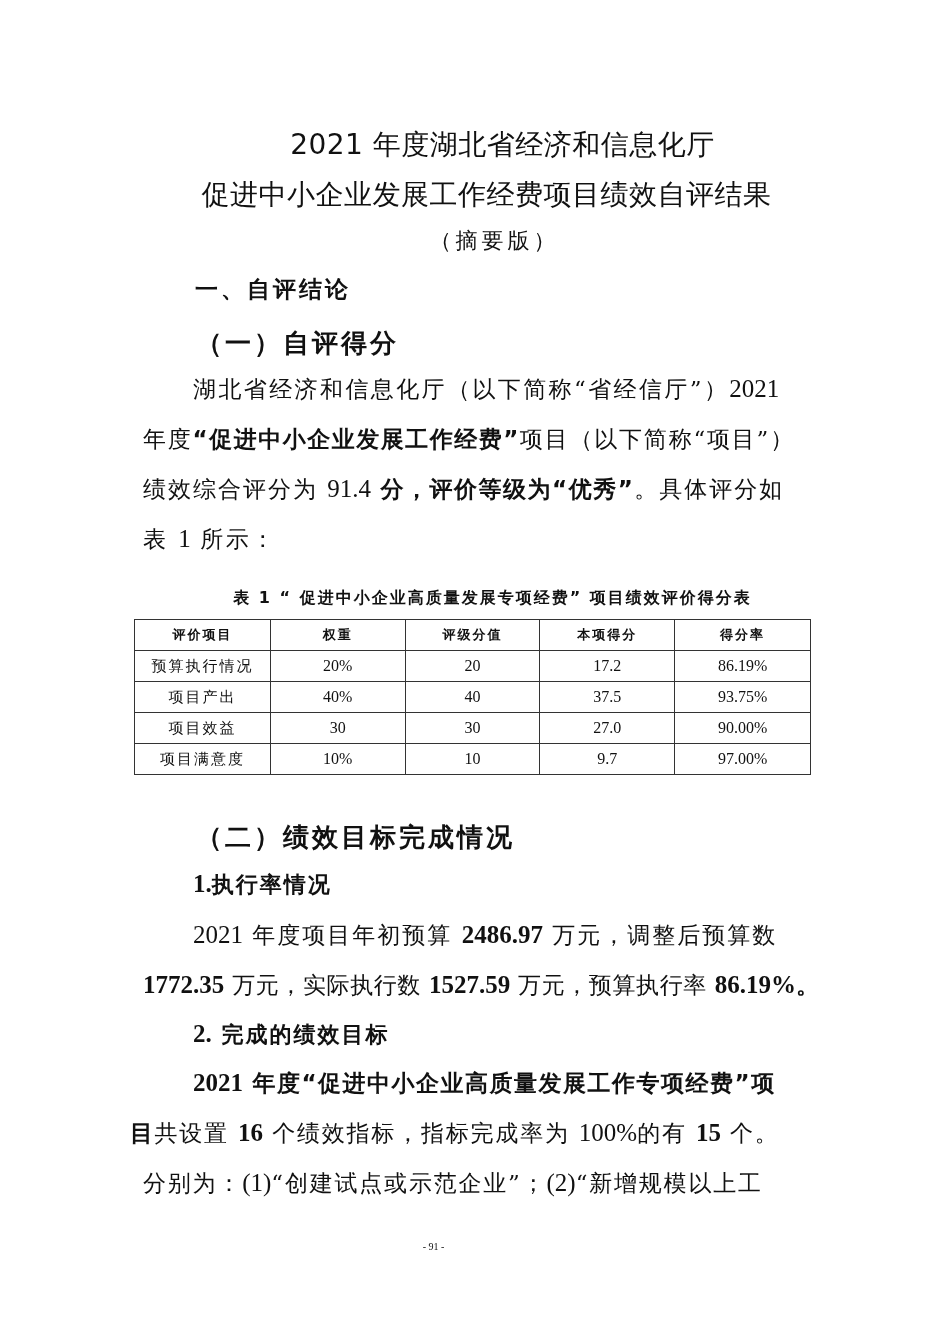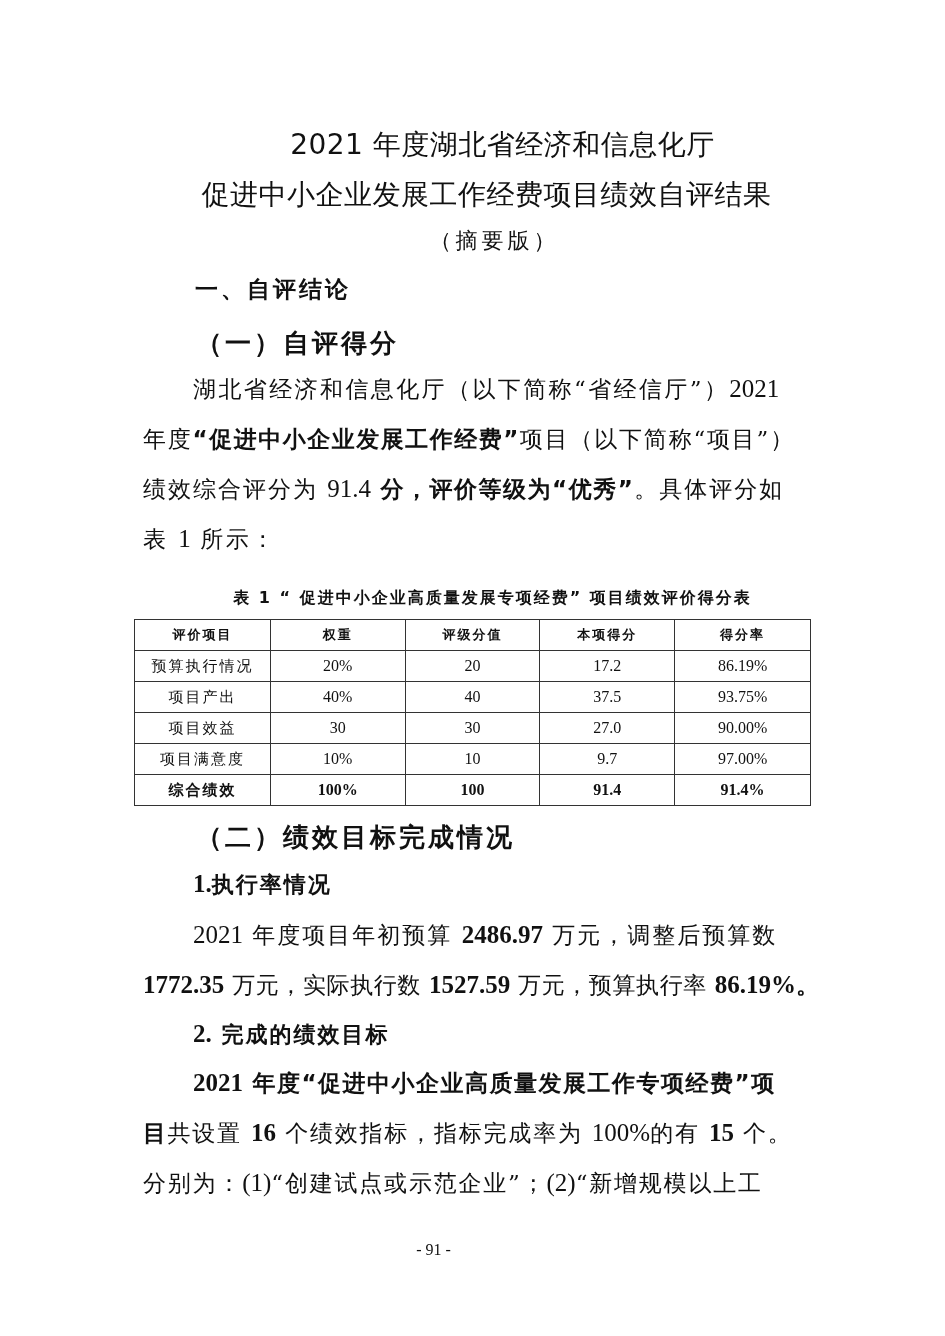--- a/index.html
+++ b/index.html
@@ -114,21 +114,21 @@
     }
     table.score tr.total td.cn {
       font-family: "DejaVu Sans", sans-serif;
       font-weight: bold;
     }
     .footer {
       position: absolute;
       top: 1241px; left: 0; width: 867px;
       text-align: center;
       font-family: "Liberation Serif", serif;
-      font-size: 16px;
+      font-size: 10px;
     }
   </style>
 </head>
 <body>
 
 <div class="page">
 
   <div class="title l1">2021 年度湖北省经济和信息化厅</div>
   <div class="title l2">促进中小企业发展工作经费项目绩效自评结果</div>
   <div class="subtitle">（摘要版）</div>
@@ -189,27 +189,20 @@
       <td>27.0</td>
       <td>90.00%</td>
     </tr>
     <tr>
       <td class="cn">项目满意度</td>
       <td>10%</td>
       <td>10</td>
       <td>9.7</td>
       <td>97.00%</td>
     </tr>
-    <tr class="total">
-      <td class="cn">综合绩效</td>
-      <td>100%</td>
-      <td>100</td>
-      <td>91.4</td>
-      <td>91.4%</td>
-    </tr>
   </tbody>
     </table>
 
   <div class="h2" style="left:196px; top:820px;">（二）绩效目标完成情况</div>
 
   <div class="h3" style="left:193px; top:870px;">
     <span class="numb">1.</span><span>执行率情况</span>
   </div>
 
   <div class="line" style="left:193px; top:920px; letter-spacing:2px;">
@@ -219,21 +212,21 @@
     <span class="numb">1772.35</span><span> 万元，实际执行数 </span><span class="numb">1527.59</span><span> 万元，预算执行率 </span><span class="numb">86.19%</span><span class="b">。</span>
   </div>
 
   <div class="h3" style="left:193px; top:1020px;">
     <span class="numb">2.</span><span> 完成的绩效目标</span>
   </div>
 
   <div class="line" style="left:193px; top:1068px; letter-spacing:1.2px;">
     <span class="numb">2021</span><span class="b"> 年度“促进中小企业高质量发展工作专项经费”项</span>
   </div>
-  <div class="line" style="left:143px; top:1118px; letter-spacing:1.8px;">
+  <div class="line" style="left:130px; top:1118px; letter-spacing:1.8px;">
     <span class="b">目</span><span>共设置 </span><span class="numb">16</span><span> 个绩效指标，指标完成率为 </span><span class="num">100%</span><span>的有 </span><span class="numb">15</span><span> 个。</span>
   </div>
   <div class="line" style="left:143px; top:1168px; letter-spacing:1.8px;">
     <span>分别为：</span><span class="num">(1)</span><span>“创建试点或示范企业”；</span><span class="num">(2)</span><span>“新增规模以上工</span>
   </div>
 
   <div class="footer">- 91 -</div>
 </div>
 
 </body></html>

